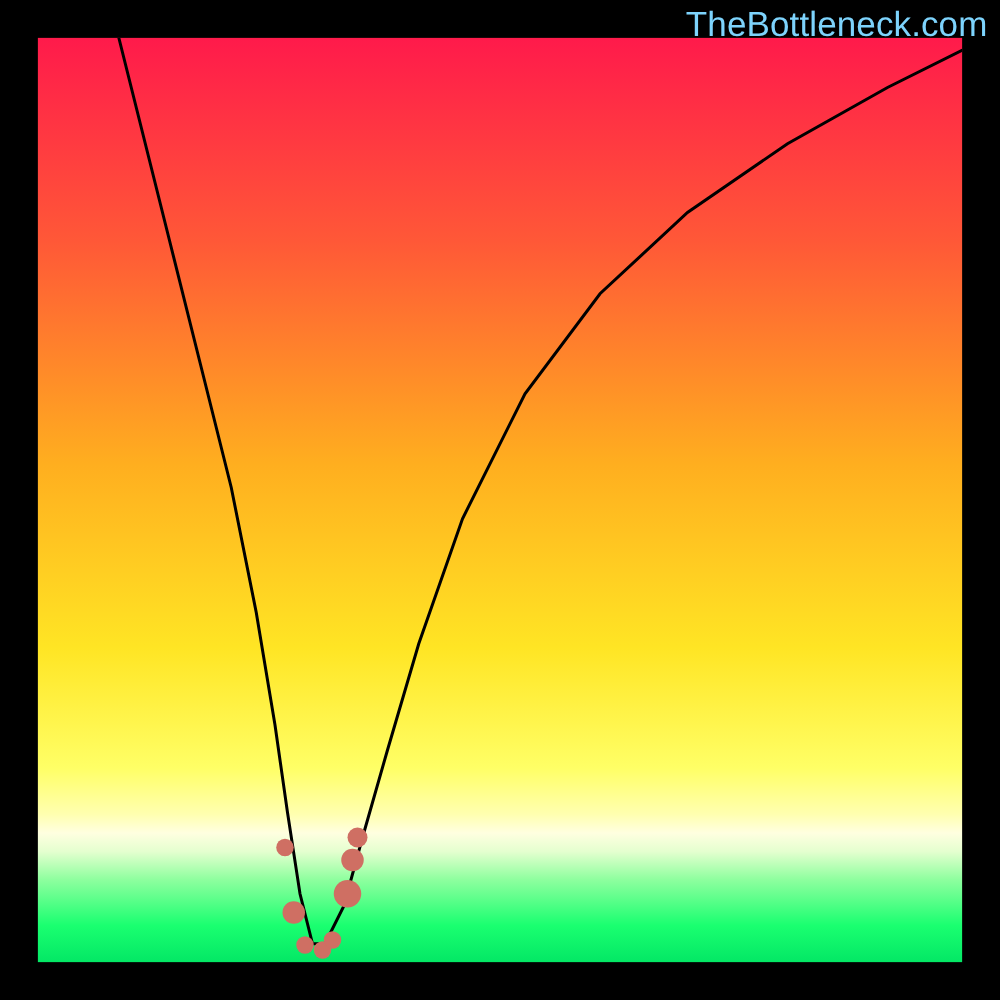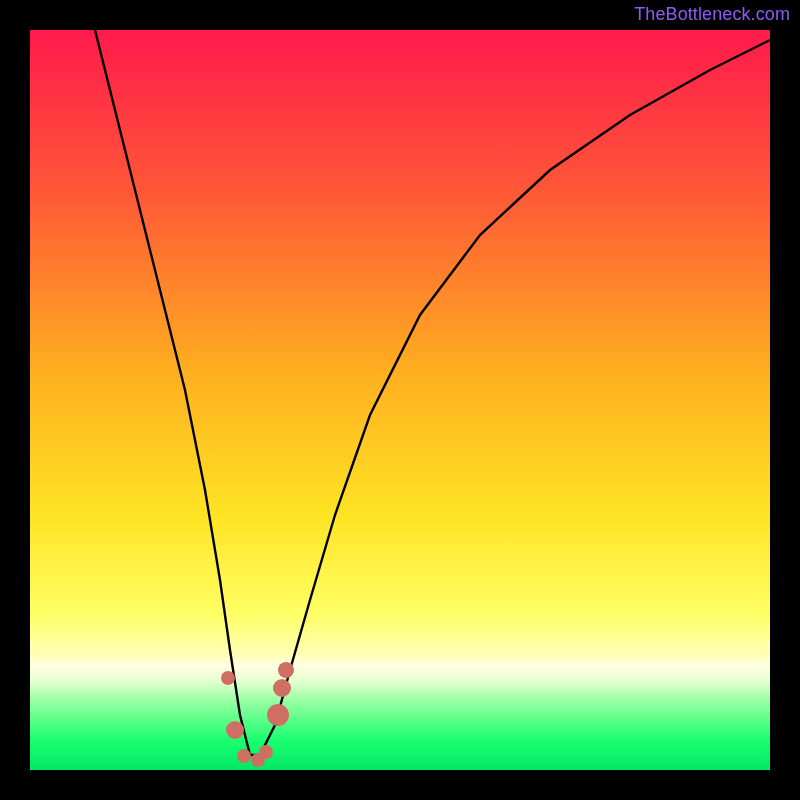--- a/index.html
+++ b/index.html
@@ -25,22 +25,22 @@
     overflow: hidden;
   }
   .gradient {
     position: absolute;
     inset: 0;
   }
   .watermark {
     position: absolute;
     top: 4px;
     right: 10px;
-    color: #8b5cf6;
-    font-size: 18px;
+    color: #7dd3fc;
+    font-size: 28px;
     font-weight: 500;
     letter-spacing: 0.1px;
   }
   svg.curve {
     position: absolute;
     inset: 0;
   }
 </style>
 </head>
 <body>

